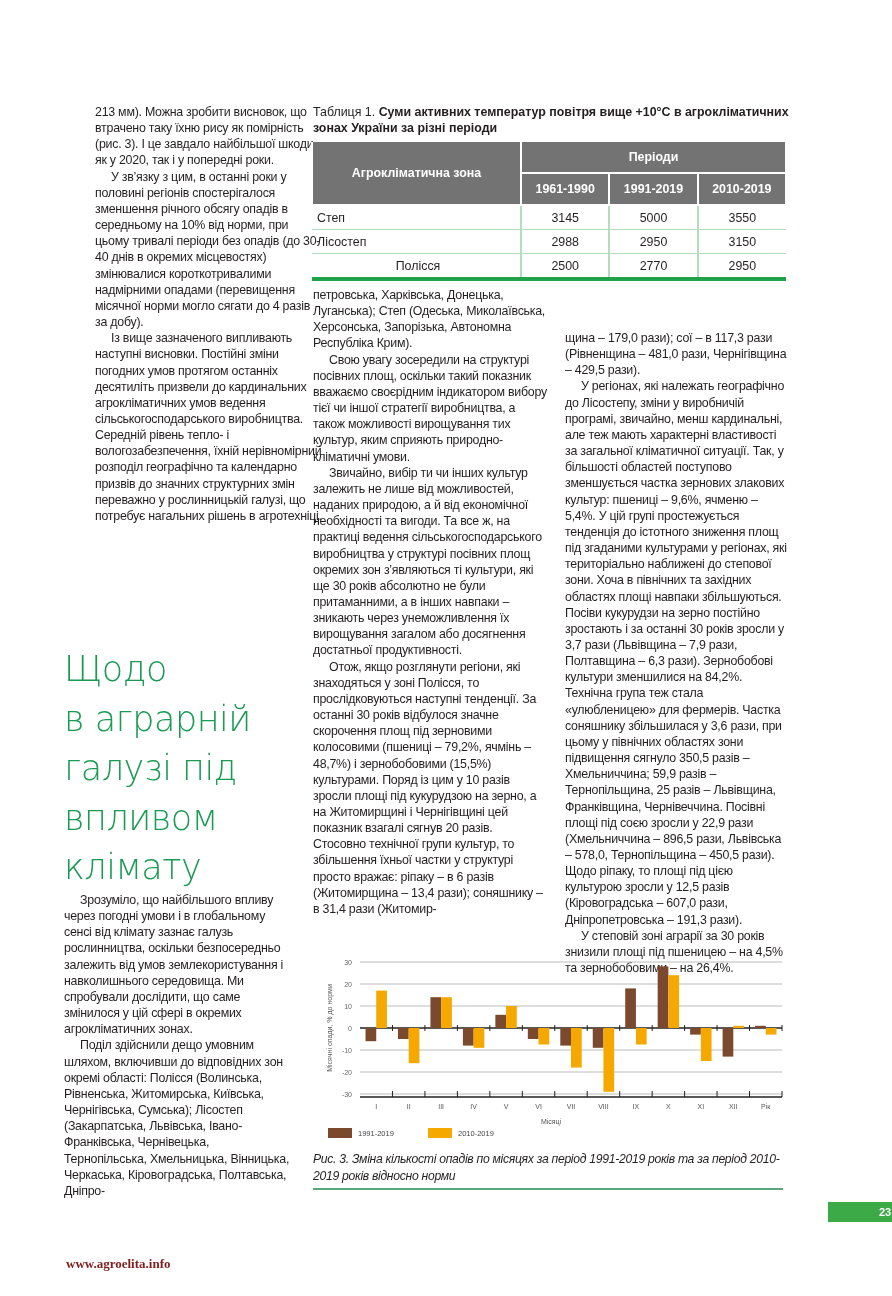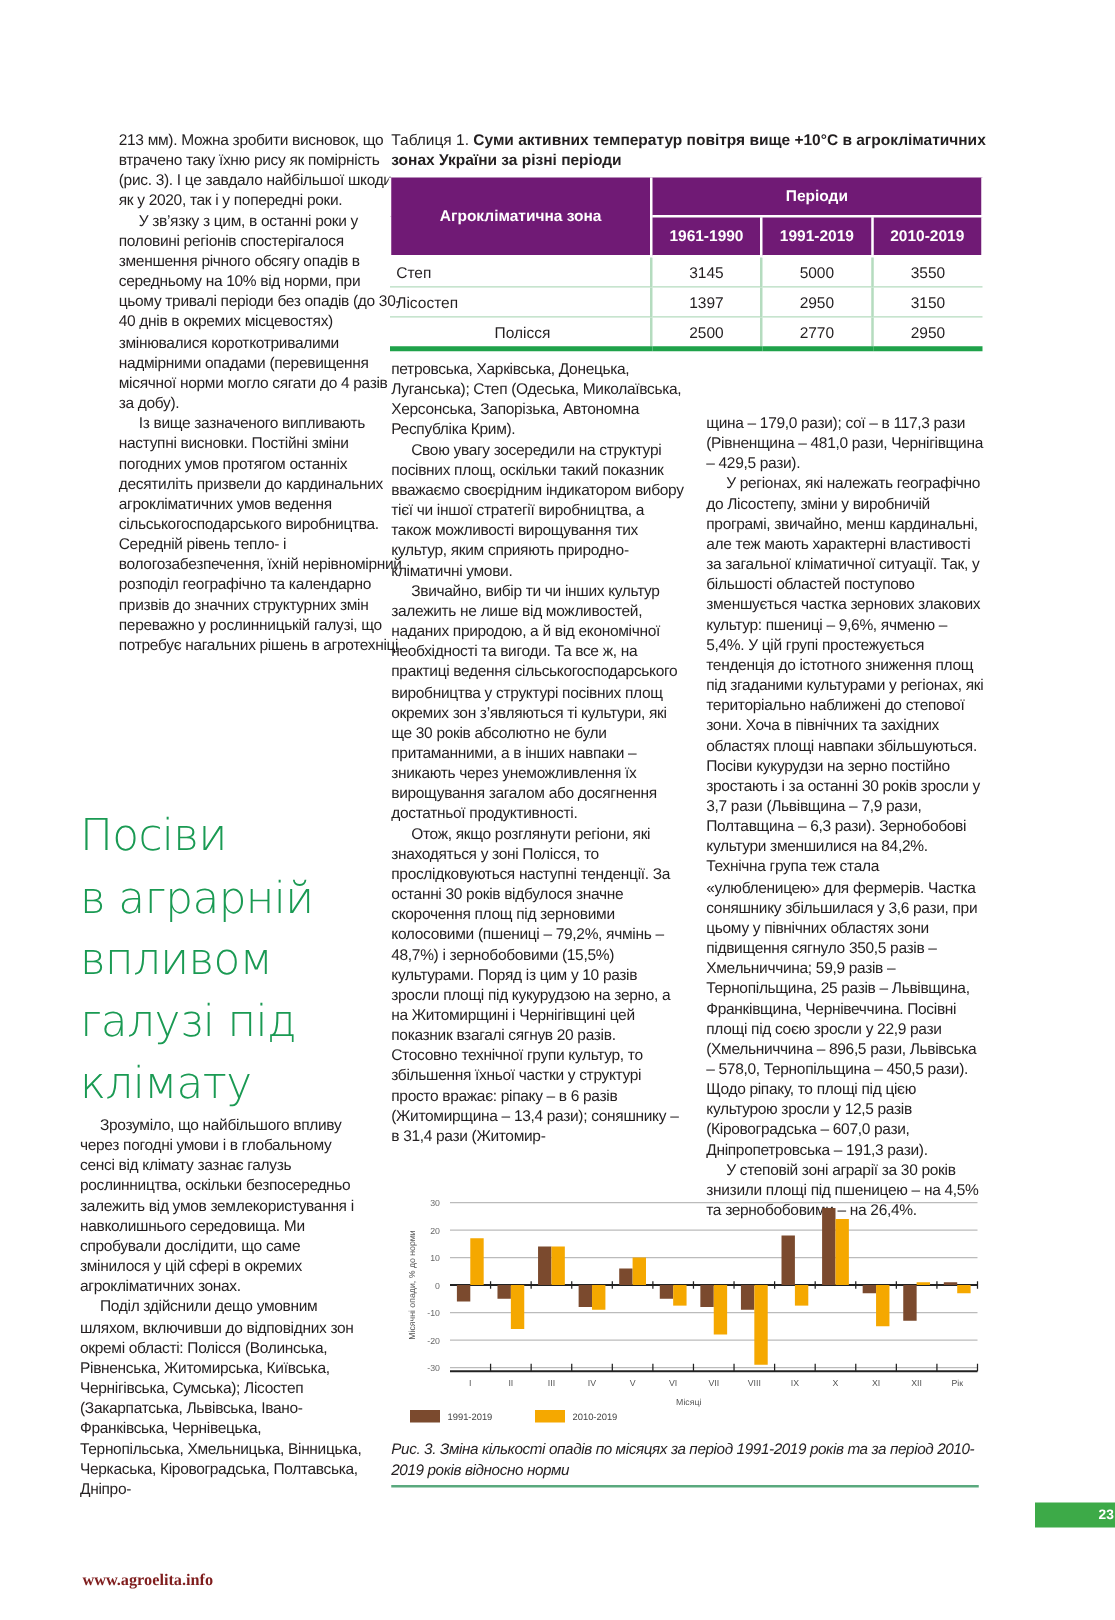--- a/index.html
+++ b/index.html
@@ -9,44 +9,44 @@
   .col p.ind{text-indent:16px;}
   #col1{left:76px;top:104px;width:230px;margin-left:19px;}
   #col2{left:313px;top:287px;width:235px;}
   #col3{left:565px;top:287px;width:225px;margin-top:43px;}
   #col1b{left:64px;top:892px;width:230px;}
   .heading{position:absolute;left:64px;top:645px;width:240px;font-family:"DejaVu Sans",sans-serif;font-weight:200;font-size:35px;line-height:49.5px;color:#1a9a53;letter-spacing:-0.5px;}
   .heading span{display:block;}
   .tbl-title{position:absolute;left:313px;top:104px;width:480px;font-size:12.4px;line-height:16px;}
   .tbl-title b{font-weight:bold;}
   table.t1{position:absolute;left:311px;top:142px;width:476px;border-collapse:collapse;font-size:12.4px;}
-  table.t1 th{background:#701a75;color:#fff;font-weight:bold;border:2px solid #fff;border-top:none;height:28px;}
+  table.t1 th{background:#737373;color:#fff;font-weight:bold;border:2px solid #fff;border-top:none;height:28px;}
   table.t1 td{height:21px;border-right:2px solid #b5dcbf;border-bottom:1px solid #b5dcbf;text-align:center;}
   table.t1 td:first-child{text-align:left;padding-left:5px;}
   table.t1 td:last-child{border-right:none;}
   table.t1 tr:last-child td{border-bottom:4px solid #1fa24a;text-align:center;}
   .chart{position:absolute;left:312px;top:950px;width:476px;height:200px;}
   .caption{position:absolute;left:313px;top:1151px;width:470px;font-style:italic;font-size:12.2px;line-height:17px;letter-spacing:-0.3px;padding-bottom:3px;border-bottom:2px solid #5aa97e;}
   .site{position:absolute;left:66px;top:1244px;font-family:"Liberation Serif",serif;font-weight:bold;font-size:13px;color:#7f1d1d;margin-top:12px;}
   .pagenum{position:absolute;left:828px;top:1202px;width:64px;height:20px;background:#3daa48;color:#fff;font-weight:bold;font-size:11px;line-height:20px;text-align:center;padding-left:25px;}
 </style>
 </head>
 <body>
 
 <div id="col1" class="col">
   <p>213 мм). Можна зробити висновок, що втрачено таку їхню рису як помірність (рис. 3). І це завдало найбільшої шкоди як у 2020, так і у попередні роки.</p>
   <p class="ind">У зв’язку з цим, в останні роки у половині регіонів спостерігалося зменшення річного обсягу опадів в середньому на 10% від норми, при цьому тривалі періоди без опадів (до 30-40 днів в окремих місцевостях) змінювалися короткотривалими надмірними опадами (перевищення місячної норми могло сягати до 4 разів за добу).</p>
   <p class="ind">Із вище зазначеного випливають наступні висновки. Постійні зміни погодних умов протягом останніх десятиліть призвели до кардинальних агрокліматичних умов ведення сільськогосподарського виробництва. Середній рівень тепло- і вологозабезпечення, їхній нерівномірний розподіл географічно та календарно призвів до значних структурних змін переважно у рослинницькій галузі, що потребує нагальних рішень в агротехніці.</p>
 </div>
 
 <div class="heading">
-  <span>Посіви</span>
+  <span>Щодо</span>
   <span>в аграрній</span>
+  <span>галузі під</span>
   <span>впливом</span>
-  <span>галузі під</span>
   <span>клімату</span>
 </div>
 
 <div id="col1b" class="col">
   <p class="ind">Зрозуміло, що найбільшого впливу через погодні умови і в глобальному сенсі від клімату зазнає галузь рослинництва, оскільки безпосередньо залежить від умов землекористування і навколишнього середовища. Ми спробували дослідити, що саме змінилося у цій сфері в окремих агрокліматичних зонах.</p>
   <p class="ind">Поділ здійснили дещо умовним шляхом, включивши до відповідних зон окремі області: Полісся (Волинська, Рівненська, Житомирська, Київська, Чернігівська, Сумська); Лісостеп (Закарпатська, Львівська, Івано-Франківська, Чернівецька, Тернопільська, Хмельницька, Вінницька, Черкаська, Кіровоградська, Полтавська, Дніпро-</p>
 </div>
 
 <div class="tbl-title">
   <span>Таблиця 1. </span><b>Суми активних температур повітря вище +10°С в агрокліматичних зонах України за різні періоди</b>
@@ -64,21 +64,21 @@
     <th>2010-2019</th>
   </tr>
   <tr>
     <td>Степ</td>
     <td>3145</td>
     <td>5000</td>
     <td>3550</td>
   </tr>
   <tr>
     <td>Лісостеп</td>
-    <td>1397</td>
+    <td>2988</td>
     <td>2950</td>
     <td>3150</td>
   </tr>
   <tr>
     <td>Полісся</td>
     <td>2500</td>
     <td>2770</td>
     <td>2950</td>
   </tr>
 </tbody>

